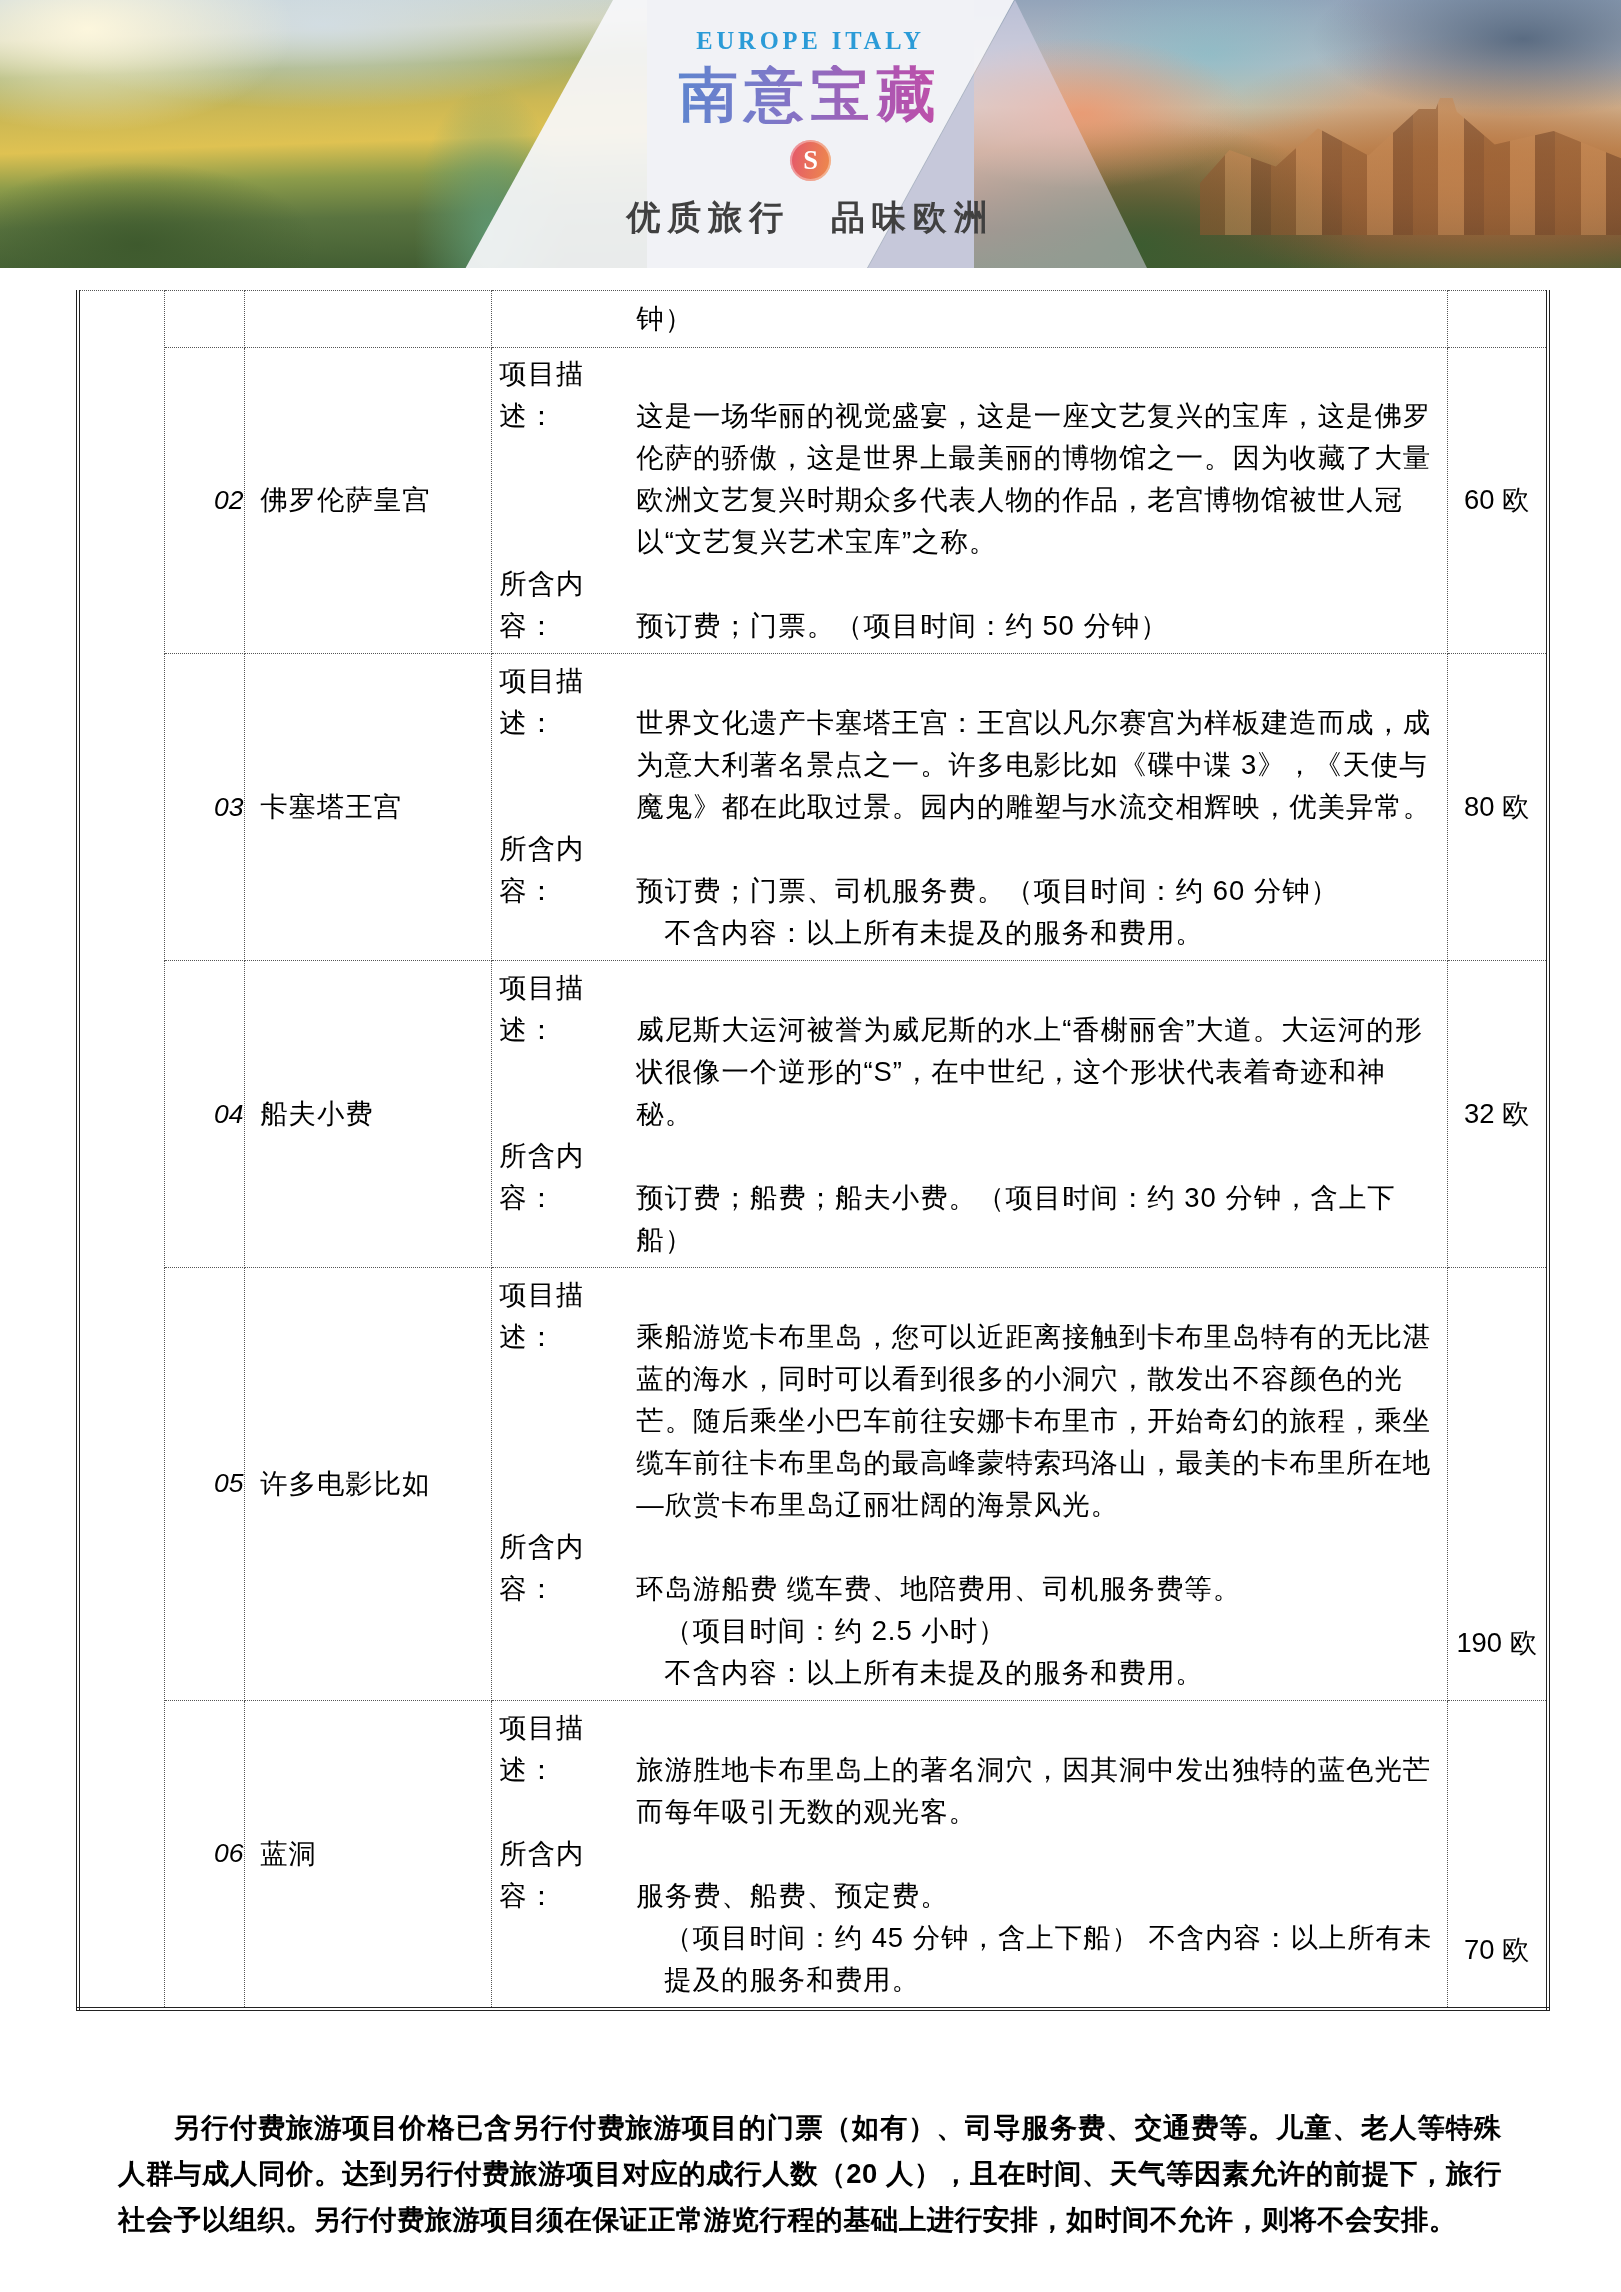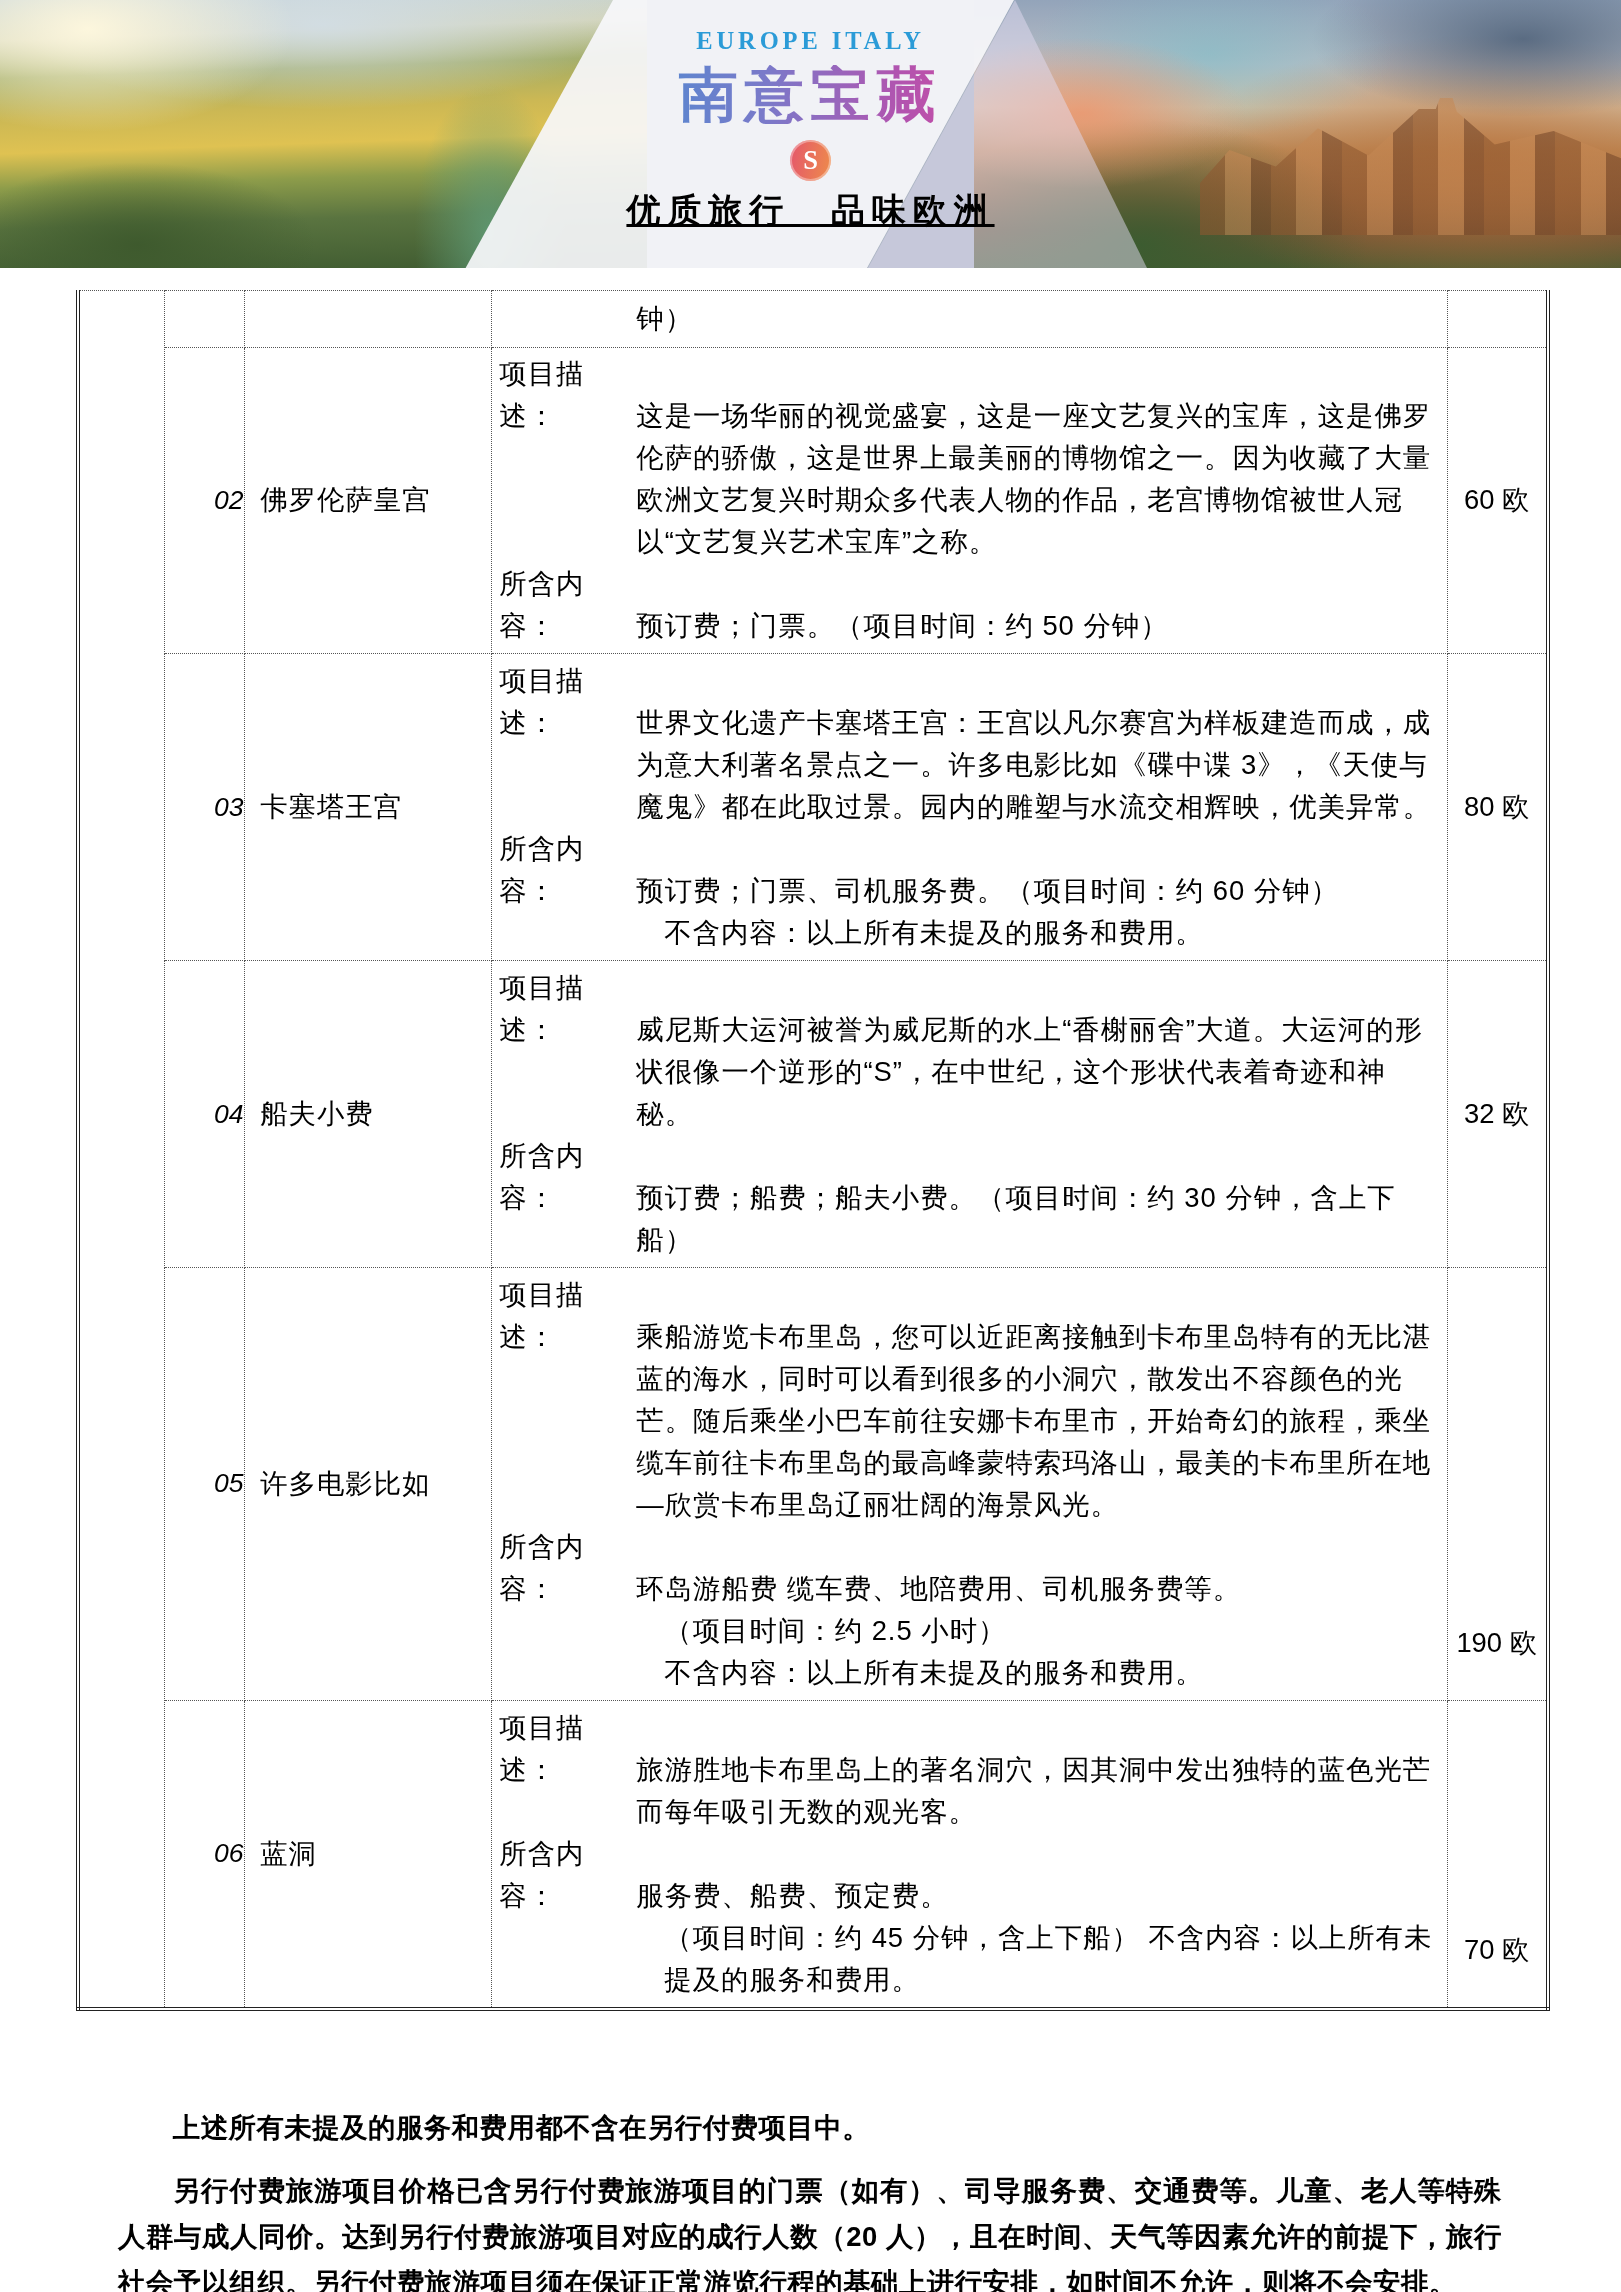--- a/index.html
+++ b/index.html
@@ -43,21 +43,21 @@
   .title  { margin-top:10px; font-size:59px; font-weight:bold; letter-spacing:6.9px; line-height:61px;
             color:#9a5cb8;
             background:linear-gradient(90deg,#478fd3 0%, #7b79c9 40%, #b055b0 70%, #d8439c 100%);
             -webkit-background-clip:text; background-clip:text; -webkit-text-fill-color:transparent; }
   .badge { display:inline-flex; align-items:center; justify-content:center; margin-top:13.7px;
            width:41px; height:41px; border-radius:50%;
            background:linear-gradient(100deg,#e4566c 0%, #ee8c4a 100%);
            box-shadow:0 0 0 2px rgba(255,255,255,0.35) inset; }
   .badge span { color:#fff; font-family:"Liberation Serif", serif; font-weight:bold;
                 font-size:26.5px; line-height:26.5px; }
-  .tagline { margin-top:7px; font-size:34px; letter-spacing:6.9px; color:#000000; font-weight:bold;text-decoration:underline; }
+  .tagline { margin-top:14px; font-size:34px; letter-spacing:6.9px; color:#404040; font-weight:bold; }
 
   
   table.fee { border-collapse:collapse; table-layout:fixed; width:1470px;
               margin:21.6px 0 0 76px;
               border:4.9px double #222; border-top:1px dotted #555;
               font-size:27.4px; letter-spacing:1px; }
   table.fee td { border:1px dotted #555; vertical-align:middle; }
   td.col-side  { border-top:none; border-bottom:none; }
   td.col-no    { text-align:right; font-size:26.5px; letter-spacing:0;font-style:italic; }
   td.col-name  { text-align:left; padding-left:15.7px; }
@@ -160,16 +160,15 @@
           <div class="entry"><span class="label">项目描述：</span><span class="txt">旅游胜地卡布里岛上的著名洞穴，因其洞中发出独特的蓝色光芒而每年吸引无数的观光客。</span></div>
           <div class="entry"><span class="label">所含内容：</span><span class="txt">服务费、船费、预定费。</span></div>
           <div class="entry indent"><span class="txt">（项目时间：约 45 分钟，含上下船） 不含内容：以上所有未提及的服务和费用。</span></div>
         </td>
         <td class="col-price">70 欧</td>
       </tr>
     </tbody>
 </table>
 
 <div class="notes">
-  <p>上述所有未提及的服务和费用都不含在另行付费项目中。</p>
   <p>另行付费旅游项目价格已含另行付费旅游项目的门票（如有）、司导服务费、交通费等。儿童、老人等特殊人群与成人同价。达到另行付费旅游项目对应的成行人数（20 人），且在时间、天气等因素允许的前提下，旅行社会予以组织。另行付费旅游项目须在保证正常游览行程的基础上进行安排，如时间不允许，则将不会安排。</p>
 </div>
 
 
 </body></html>

